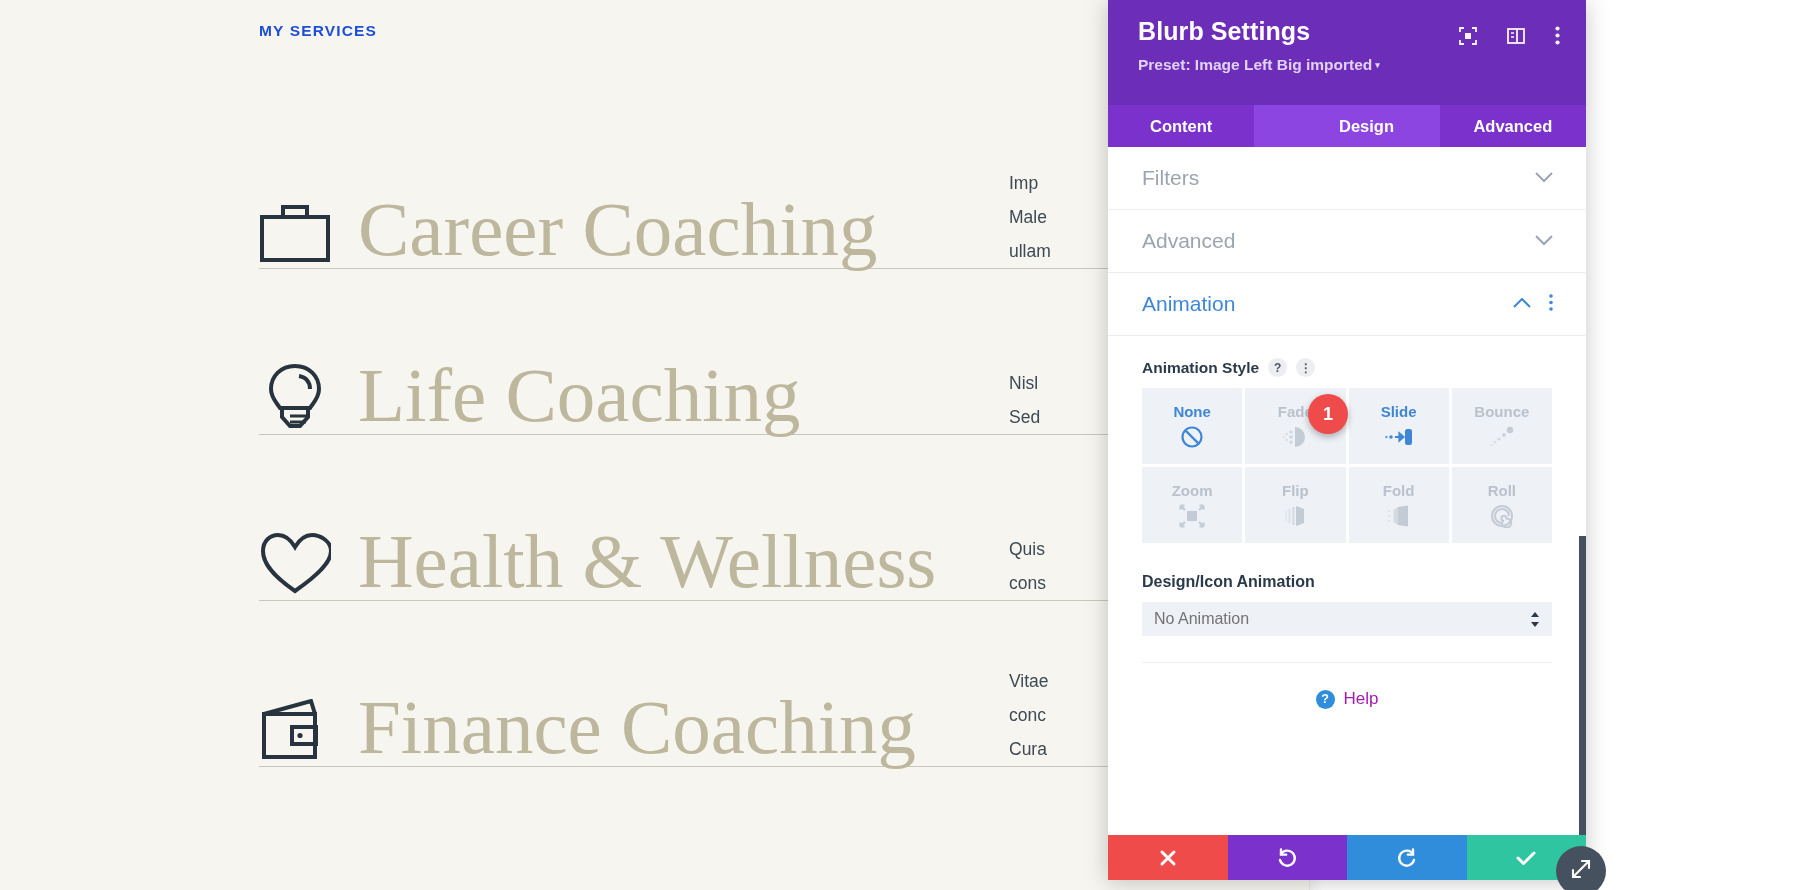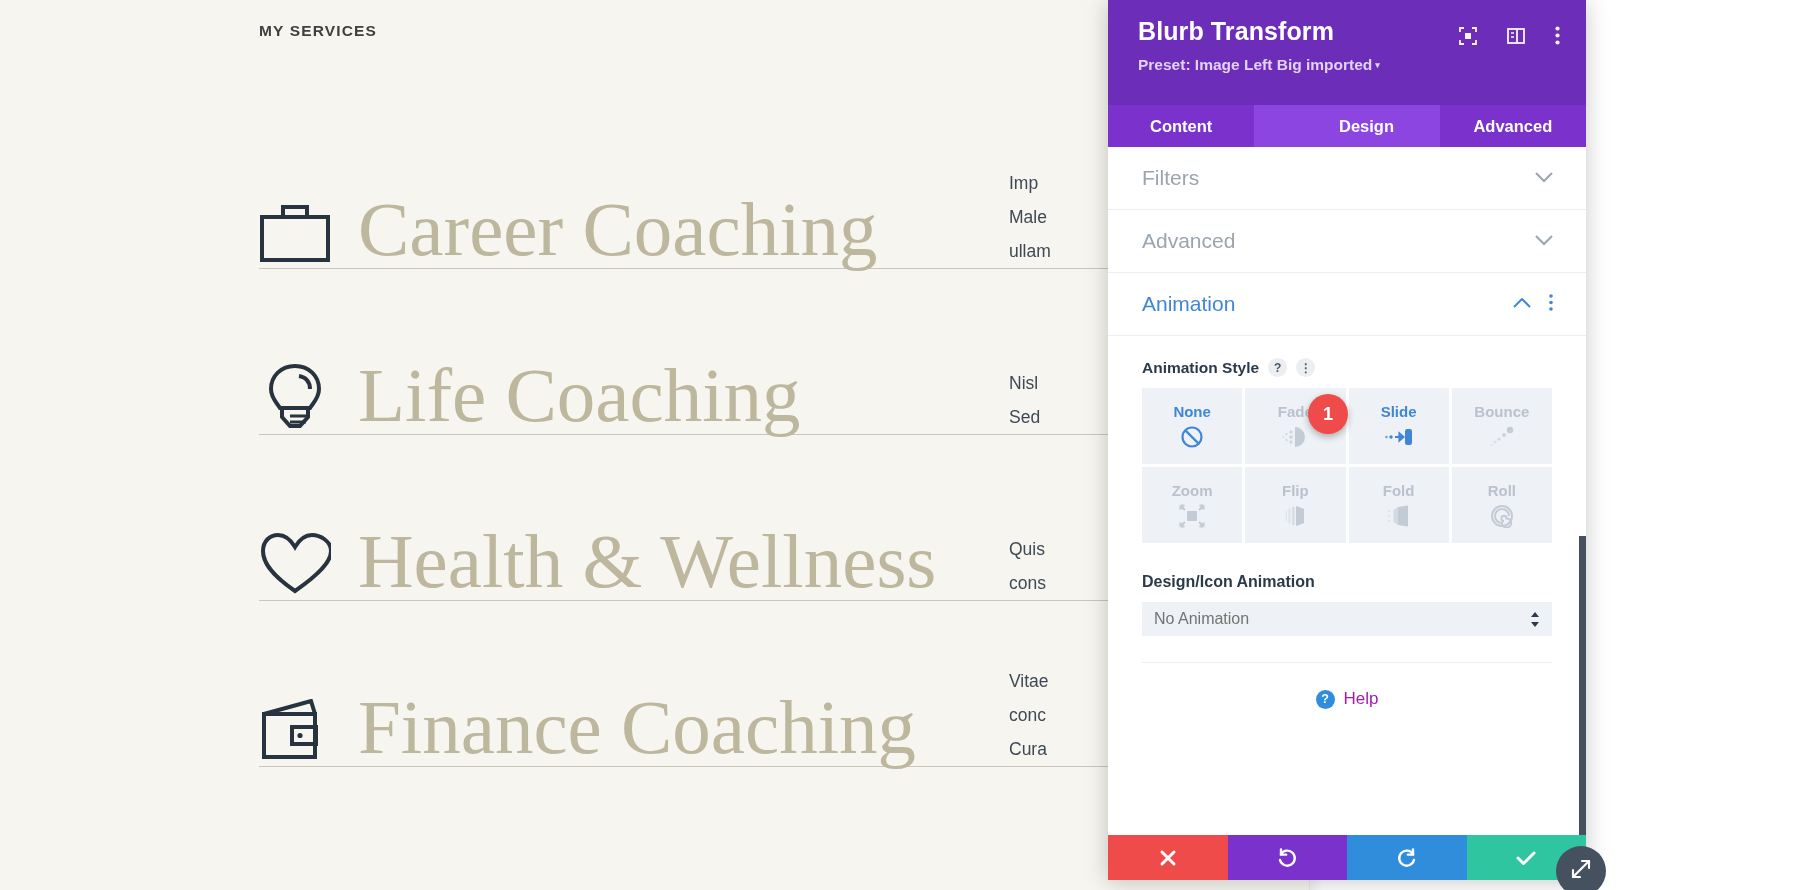--- a/index.html
+++ b/index.html
@@ -21,21 +21,21 @@
     position: absolute;
     left: 259px; top: 0;
     width: 1050px;
     height: 890px;
   }
   .eyebrow {
     font-family: "Liberation Sans", sans-serif;
     font-size: 15.5px;
     font-weight: 700;
     letter-spacing: 1.15px;
-    color: #404040;
+    color: #1d4ed8;
     padding-top: 22px;
   }
 
   .service-list { margin-top: 63px; }
   .service-row {
     display: flex;
     align-items: flex-end;
     height: 166px;
     border-bottom: 1px solid #c9c6bd;
     gap: 27px;
@@ -324,21 +324,21 @@
         <div class="service-body">Vitae<br>conc<br>Cura</div>
       </div>
 
     </div>
   </div>
 </div>
 
 <div id="modal">
 
   <div class="modal-header">
-    <div class="modal-title">Blurb Transform</div>
+    <div class="modal-title">Blurb Settings</div>
     <div class="modal-preset">
       <span>Preset: Image Left Big imported</span><span class="caret">▾</span>
     </div>
     <div class="header-icons">
       <span class="hdr-icon">
         <svg width="18" height="18" viewBox="0 0 18 18" fill="none" stroke="currentColor" stroke-width="1.8">
           <path d="M1 5 V1 h4 M13 1 h4 v4 M17 13 v4 h-4 M5 17 H1 v-4"></path>
           <rect x="6" y="6" width="6" height="6" fill="currentColor" stroke="none"></rect>
         </svg>
       </span>

